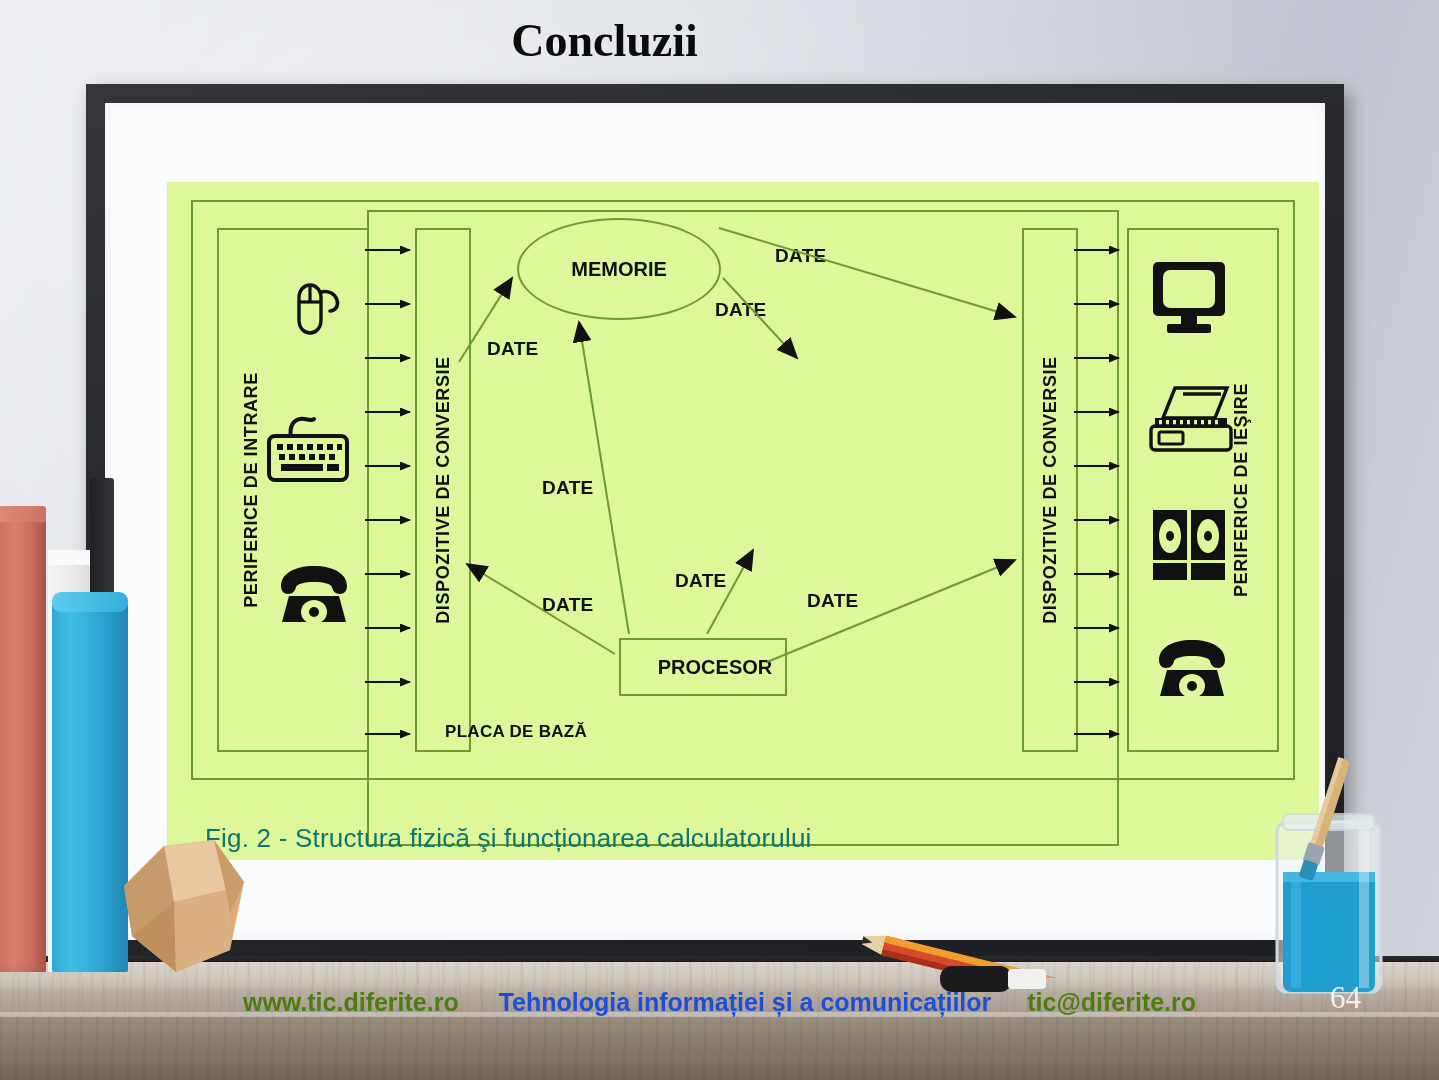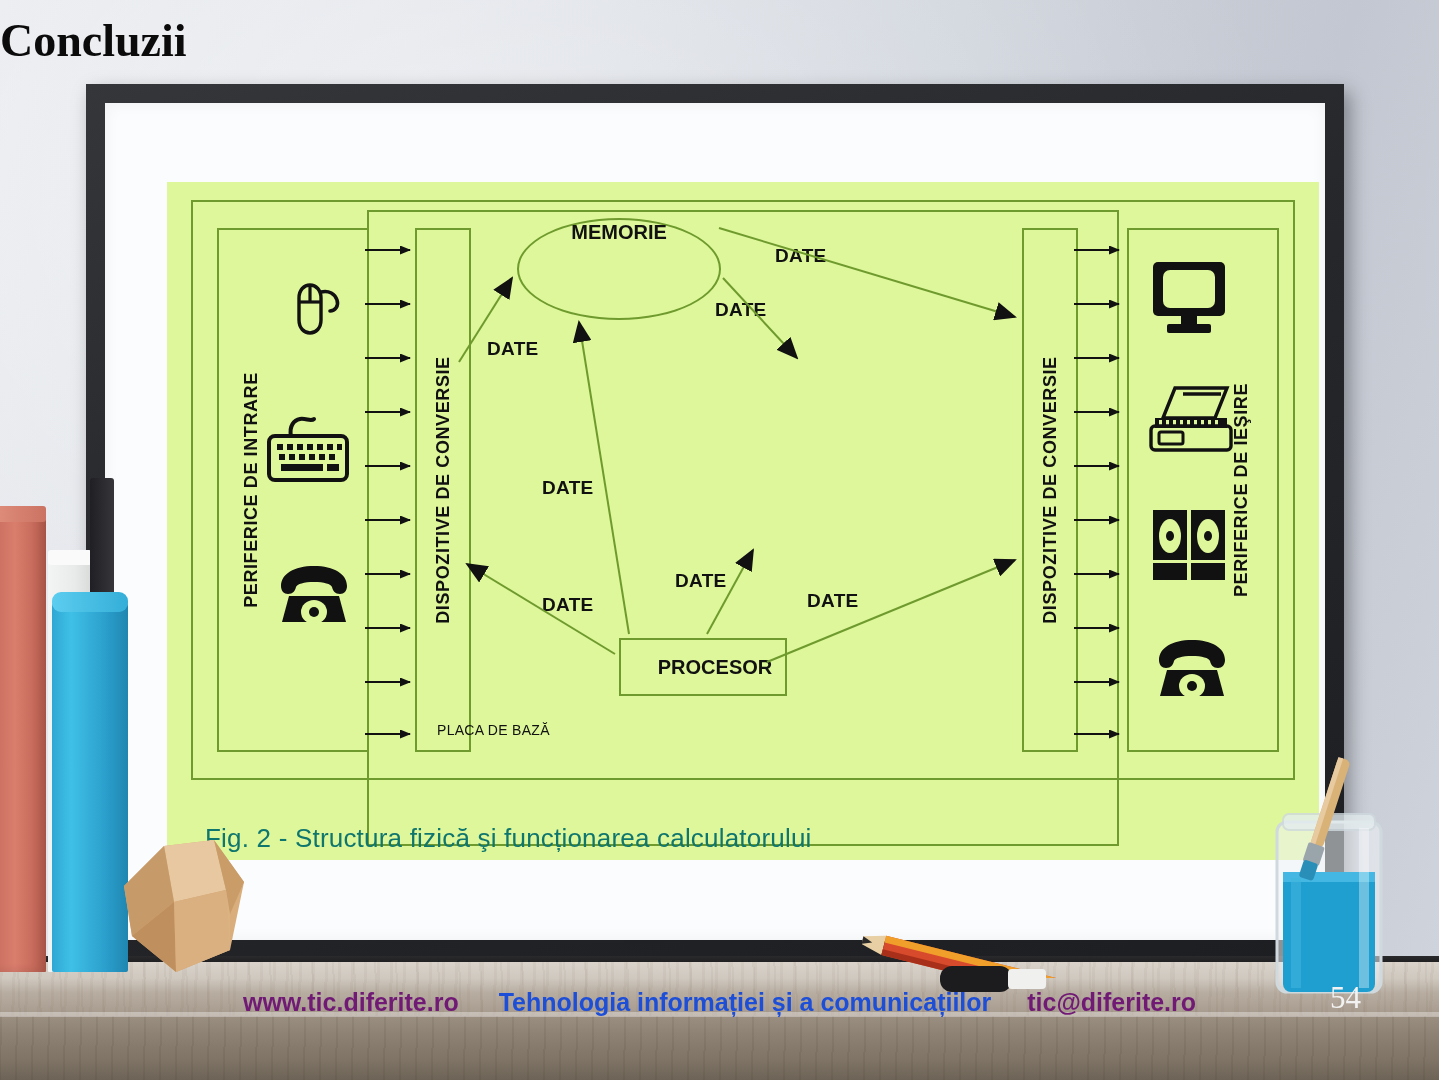--- a/index.html
+++ b/index.html
@@ -36,43 +36,43 @@
 
   
   .diagram{position:absolute;left:62px;top:79px;width:1152px;height:678px;
     background:#ddf79a;box-sizing:border-box;}
   .dg-outer{position:absolute;left:24px;top:18px;right:24px;bottom:80px;border:2px solid #6f9a2e;}
   .dg-mobo{position:absolute;left:200px;top:28px;right:200px;bottom:14px;border:2px solid #6f9a2e;}
 
   .vbox{position:absolute;border:2px solid #6f9a2e;}
   .vlabel{position:absolute;left:50%;top:50%;transform:translate(-50%,-50%) rotate(-90deg);
     white-space:nowrap;font-weight:bold;font-size:18px;letter-spacing:.6px;color:#111;}
-  .hlabel{position:absolute;font-weight:normal;font-size:14px;color:#111;white-space:nowrap;letter-spacing:.3px;}
+  .hlabel{position:absolute;font-weight:bold;font-size:17px;color:#111;white-space:nowrap;letter-spacing:.3px;margin-left:8px;}
   .datelbl{position:absolute;font-weight:bold;font-size:19px;color:#111;white-space:nowrap;letter-spacing:.3px;}
   .caption{position:absolute;left:38px;bottom:6px;font-size:26px;color:#0f766e;letter-spacing:.2px;}
 
   .ell{position:absolute;border:2px solid #6f9a2e;border-radius:50%;
-    display:flex;align-items:flex-start;justify-content:center;text-align:center;
+    display:flex;align-items:center;justify-content:center;text-align:center;
     font-weight:bold;color:#111;line-height:1.22;}
   .rect{position:absolute;border:2px solid #6f9a2e;display:flex;align-items:center;justify-content:center;
     font-weight:bold;font-size:20px;color:#111;}
 
   svg.ov{position:absolute;left:0;top:0;width:1152px;height:678px;overflow:visible;pointer-events:none;}
   .icon{position:absolute;}
 
   
   .book{position:absolute;border-radius:3px 3px 1px 1px;}
   .obj{position:absolute;}
 
   
-  .title{position:absolute;left:0;top:14px;width:1209px;text-align:left;
+  .title{position:absolute;left:0;top:14px;width:1209px;text-align:center;
     font-family:"Liberation Serif", serif;font-weight:bold;font-size:46px;color:#0b0b0b;}
   .footer{position:absolute;left:0;top:988px;width:1439px;text-align:center;
     font-size:25px;font-weight:bold;white-space:nowrap;}
-  .f-dark{color:#701a75;}
+  .f-dark{color:#4d7c0f;}
   .f-gray{color:#1d4ed8;}
   .pageno{position:absolute;left:1330px;top:980px;font-family:"Liberation Serif", serif;
     font-size:31px;color:#f2f2f2;}
 </style>
 </head>
 <body>
 
 <div class="wall"></div>
 
 <div class="title">Concluzii</div>
@@ -357,13 +357,13 @@
   </svg>
 </div>
 
 <div class="footer">
   <span class="f-dark">www.tic.diferite.ro</span>
   <span style="display:inline-block;width:26px;"></span>
   <span class="f-gray">Tehnologia informației și a comunicațiilor</span>
   <span style="display:inline-block;width:22px;"></span>
   <span class="f-dark">tic@diferite.ro</span>
 </div>
-<div class="pageno">54</div>
+<div class="pageno">64</div>
 
 </body></html>

